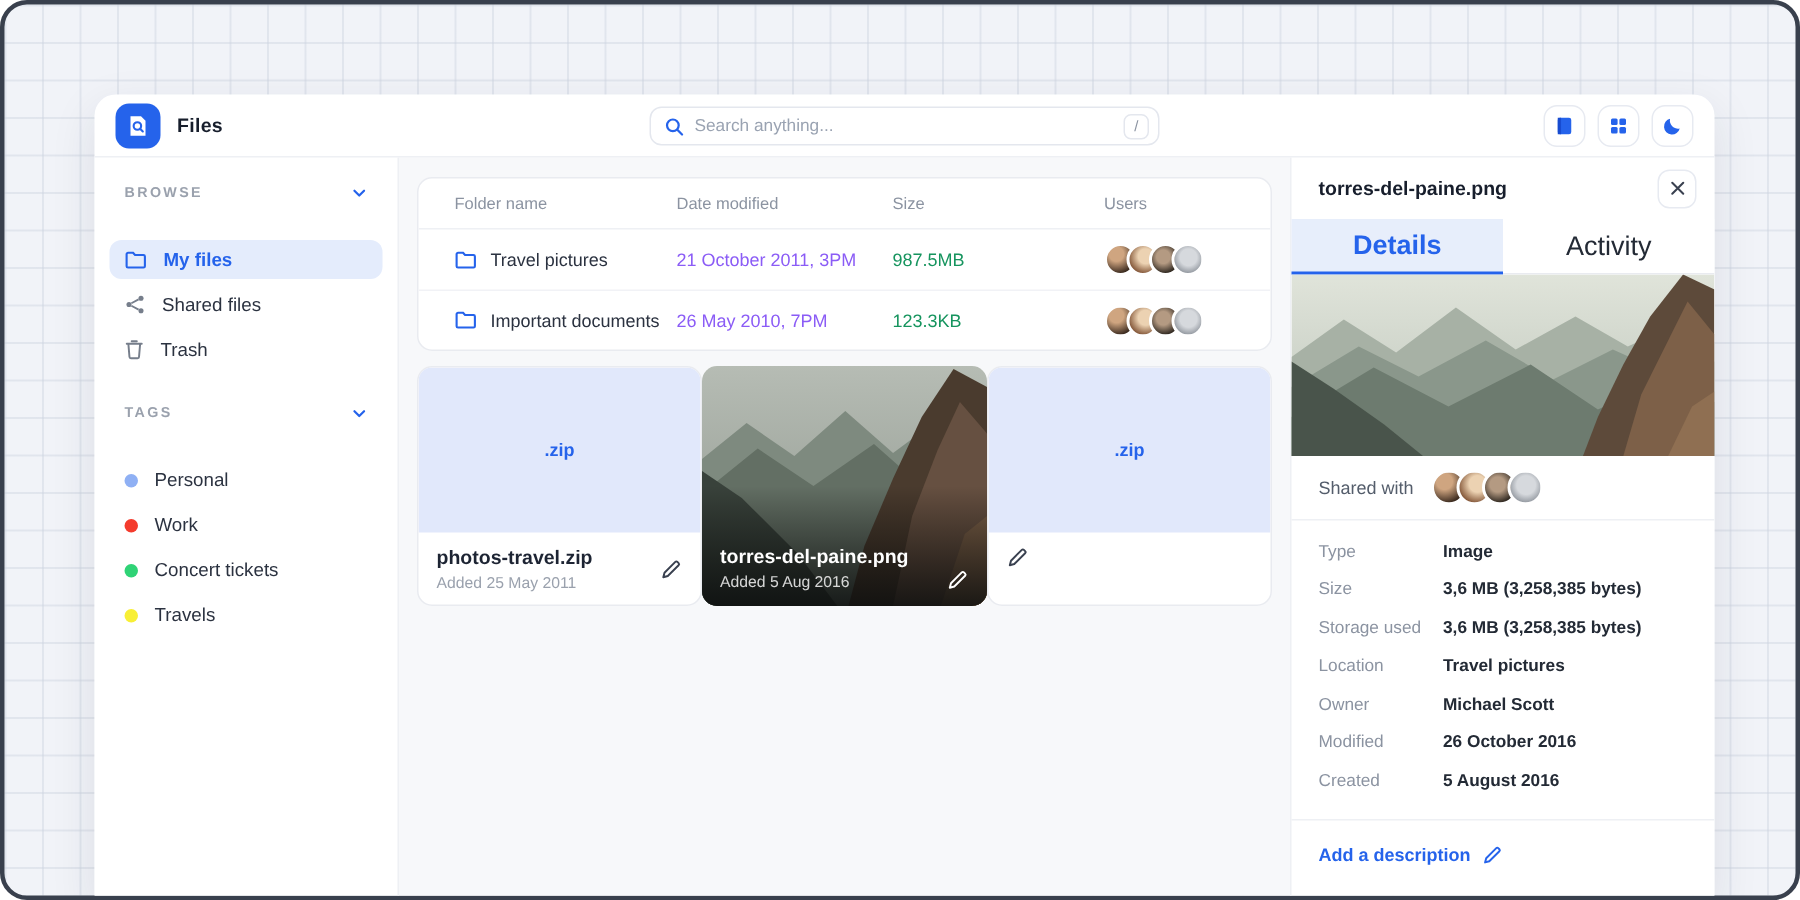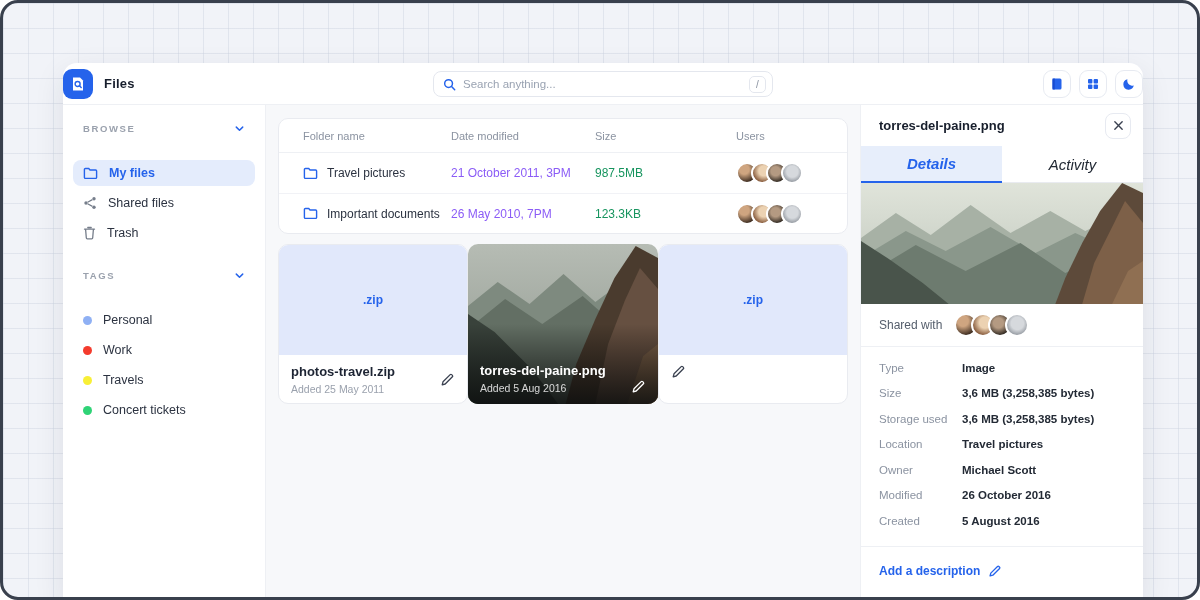--- a/index.html
+++ b/index.html
@@ -13,21 +13,21 @@
       linear-gradient(90deg, rgba(205,212,224,.45) 1px, transparent 1px);
     background-size:25px 25px;
   }
   .app {
     position:absolute; left:60px; top:60px; width:1080px; height:537px;
     background:#fff; border-radius:14px 14px 0 0;
     box-shadow:0 10px 30px rgba(25,35,60,.10);
     display:flex; flex-direction:column; overflow:hidden;
   }
   
-  .topbar { height:42px; flex:0 0 42px; display:flex; align-items:center; padding:0 0; border-bottom:1px solid #eef0f4; position:relative; }
+  .topbar { height:42px; flex:0 0 42px; display:flex; align-items:center; padding:0 14px; border-bottom:1px solid #eef0f4; position:relative; }
   .logo { width:30px; height:30px; border-radius:9px; background:#2563eb; display:flex; align-items:center; justify-content:center; }
   .app-title { margin-left:11px; font-size:13px; font-weight:bold; color:#171e2c; letter-spacing:.2px; }
   .searchbox {
     position:absolute; left:50%; transform:translateX(-50%); top:8px;
     width:340px; height:26px; border:1px solid #e4e7ee; border-radius:8px;
     display:flex; align-items:center; padding:0 6px 0 9px; background:#fff;
   }
   .searchbox input { border:0; outline:none; flex:1; font-size:11.5px; color:#3c4454; margin-left:7px; font-family:"Liberation Sans",sans-serif; background:transparent; }
   .searchbox input::placeholder { color:#9aa3b2; }
   .kbd { width:17px; height:17px; border:1px solid #e4e7ee; border-radius:5px; font-size:10px; color:#8b93a1; display:flex; align-items:center; justify-content:center; }
@@ -78,21 +78,21 @@
   .card.image-card svg.mountains { position:absolute; inset:0; width:100%; height:100%; }
   .img-overlay { position:absolute; left:0; right:0; bottom:0; padding:10px 12px; display:flex; align-items:flex-end; justify-content:space-between; }
   .img-overlay .card-name { color:#fff; }
   .img-overlay .card-added { color:rgba(255,255,255,.82); }
   .pencil-btn { background:none; border:0; cursor:pointer; display:flex; align-items:center; }
   
   .d-head { height:41px; display:flex; align-items:center; justify-content:space-between; padding:0 12px 0 18px; }
   .d-title { font-size:13px; font-weight:bold; color:#171e2c; }
   .close-btn { width:26px; height:26px; border:1px solid #e7eaf1; border-radius:8px; background:#fff; display:flex; align-items:center; justify-content:center; cursor:pointer; }
   .d-tabs { display:flex; height:37px; flex:0 0 37px; }
-  .d-tab { flex:1; display:flex; align-items:center; justify-content:center; font-size:15px; color:#232a35; background:#fff; border-bottom:1px solid #e9ebf0; cursor:pointer;font-style:italic; }
+  .d-tab { flex:1; display:flex; align-items:center; justify-content:center; font-size:18px; color:#232a35; background:#fff; border-bottom:1px solid #e9ebf0; cursor:pointer; }
   .d-tab.active { background:#e7eefb; color:#2563eb; font-weight:bold; border-bottom:2px solid #2563eb; }
   .d-preview { height:121px; flex:0 0 121px; }
   .d-preview svg { width:100%; height:100%; display:block; }
   .d-shared { display:flex; align-items:center; gap:12px; padding:9px 18px; border-bottom:1px solid #eef0f4; }
   .d-shared-label { font-size:12px; color:#545d6b; }
   .d-props { padding:8px 18px 12px 18px; }
   .prop-row { display:flex; align-items:center; height:25.5px; font-size:11.5px; }
   .prop-label { flex:0 0 83px; color:#8b93a1; }
   .prop-value { color:#232a35; font-weight:bold; font-weight:600; }
   .d-footer { border-top:1px solid #eef0f4; padding:14px 18px; }
@@ -187,26 +187,26 @@
           </div>
           <div class="side-item">
             <span class="tag-dot" style="background-color: rgb(143, 176, 244);"></span>
             <span>Personal</span>
           </div>
           <div class="side-item">
             <span class="tag-dot" style="background-color: rgb(244, 59, 45);"></span>
             <span>Work</span>
           </div>
           <div class="side-item">
+            <span class="tag-dot" style="background-color: rgb(47, 211, 118);"></span>
+            <span>Concert tickets</span>
+          </div>
+          <div class="side-item">
             <span class="tag-dot" style="background-color: rgb(248, 239, 54);"></span>
             <span>Travels</span>
-          </div>
-          <div class="side-item">
-            <span class="tag-dot" style="background-color: rgb(47, 211, 118);"></span>
-            <span>Concert tickets</span>
           </div>
         </div>
       </div>
 
       <div class="main">
         <div class="table">
           <div class="trow head">
             <div class="col-name">Folder name</div>
             <div class="col-date">Date modified</div>
             <div class="col-size">Size</div>

